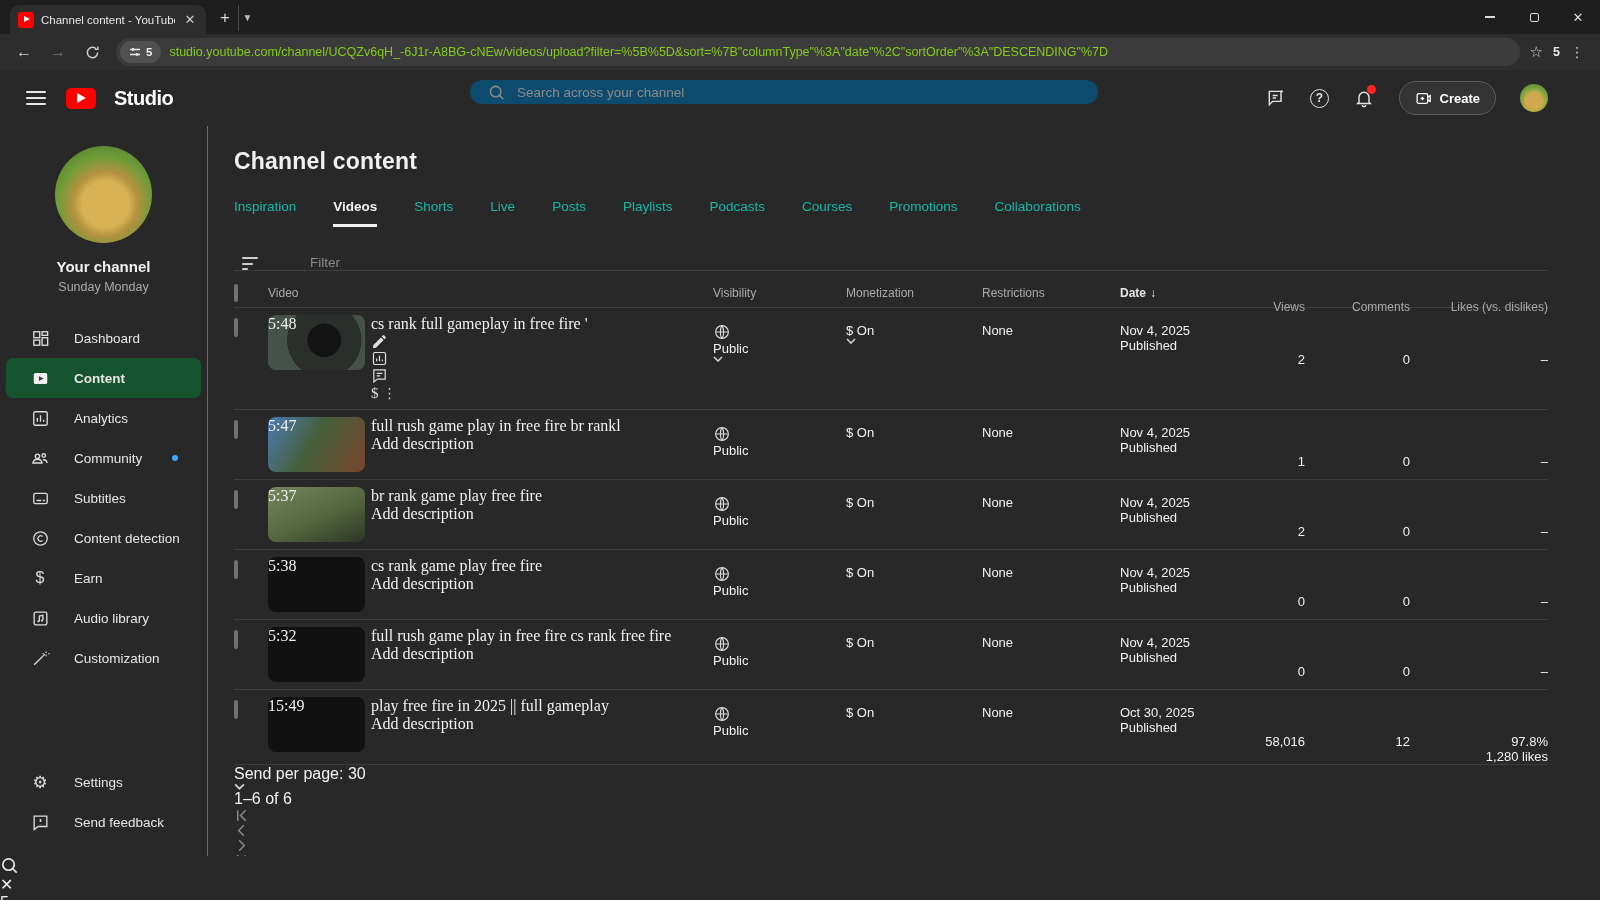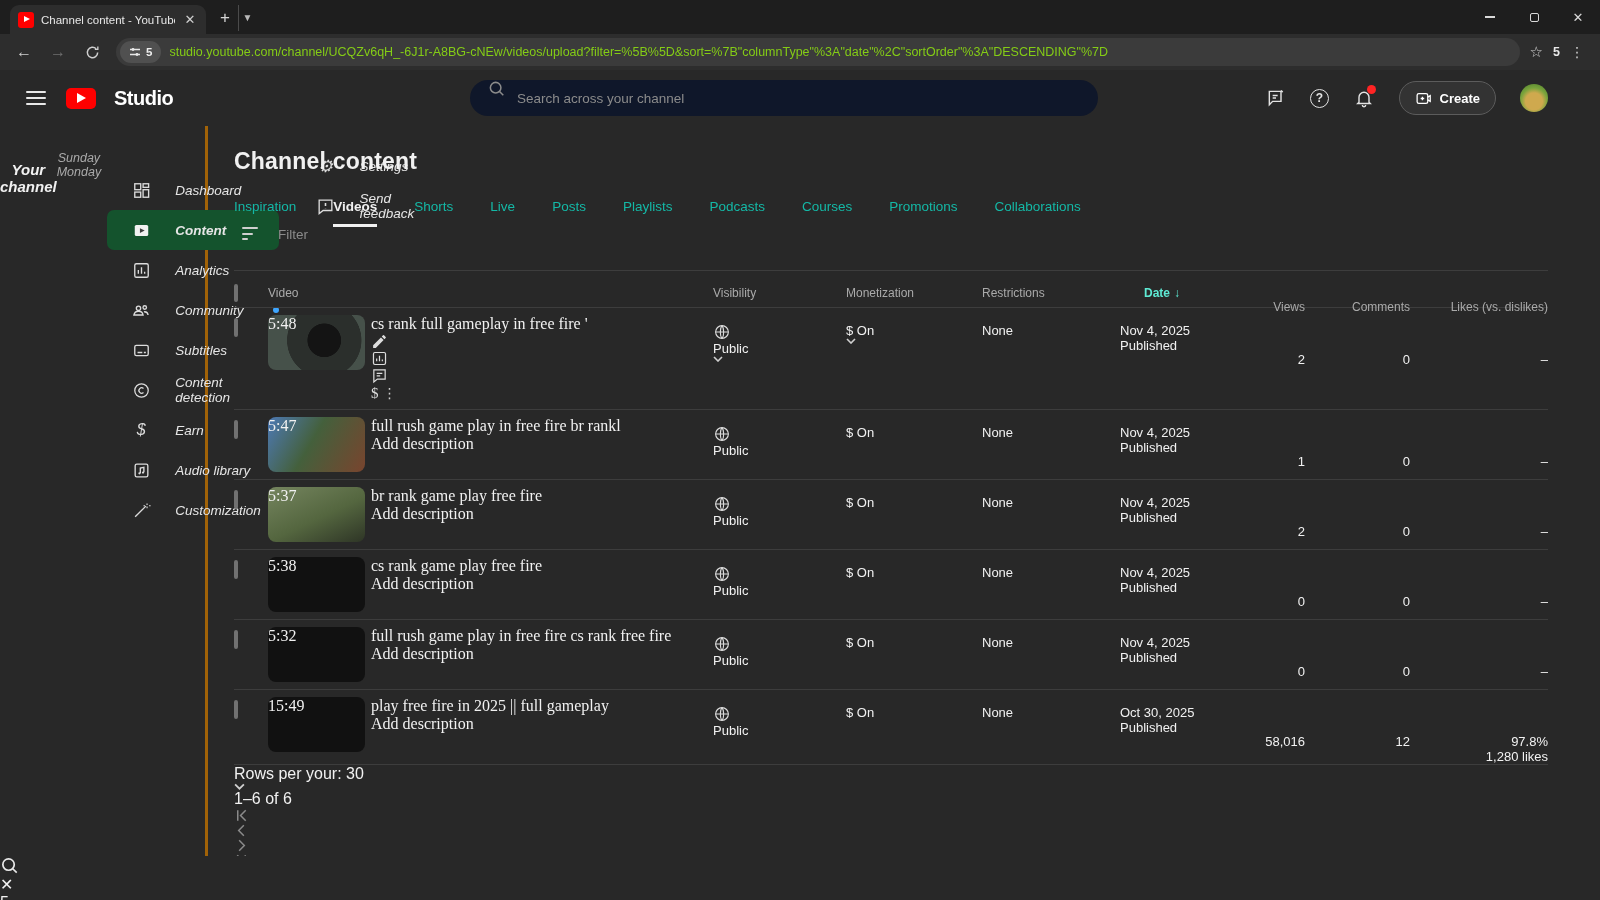--- a/index.html
+++ b/index.html
@@ -34,60 +34,60 @@
   .kebab { color:#cfcfcf; font-size:14px; letter-spacing:0; }
 
   
   .studio-header { height:56px; background:#282828; display:flex; align-items:center; position:relative; padding:0 52px 0 18px; }
   .burger { width:20px; height:14px; display:flex; flex-direction:column; justify-content:space-between; margin:0 20px 0 8px; }
   .burger span { height:2px; background:#e8e8e8; border-radius:1px; }
   .yt-logo { display:flex; align-items:center; gap:18px; }
   .yt-logo-box { width:30px; height:21px; background:#f00; border-radius:5px; position:relative; }
   .yt-logo-box::after { content:""; position:absolute; left:11px; top:5.5px; border-left:9px solid #fff; border-top:5px solid transparent; border-bottom:5px solid transparent; }
   .yt-logo-text { font-size:20px; font-weight:700; letter-spacing:-0.5px; color:#fff; }
-  .studio-search { position:absolute; left:470px; top:10px; width:628px; height:36px; background:#0f172a; border-radius:18px; display:flex; gap:12px; padding:0 18px; }
+  .studio-search { position:absolute; left:470px; top:10px; width:628px; height:24px; background:#0c4a6e; border-radius:18px; display:flex; align-items:center; gap:12px; padding:0 18px; }
   .studio-search input { background:transparent; border:none; outline:none; color:#e8e8e8; font-size:13.5px; flex:1; font-family:"Liberation Sans",sans-serif; }
   .studio-search input::placeholder { color:#8b8b8b; }
   .header-right { margin-left:auto; display:flex; align-items:center; gap:18px; }
   .hicon { width:26px; height:26px; display:flex; align-items:center; justify-content:center; color:#e3e3e3; position:relative; }
   .help-circle { width:19px; height:19px; border:1.7px solid #e3e3e3; border-radius:50%; font-size:12px; font-weight:700; display:flex; align-items:center; justify-content:center; }
   .bell-dot { position:absolute; top:0px; right:1px; width:9px; height:9px; background:#ff2424; border-radius:50%; }
   .create-btn { height:34px; border:1px solid #5c5c5c; background:#333; border-radius:18px; display:flex; align-items:center; gap:8px; padding:0 15px; color:#fff; font-size:13px; font-weight:700; margin-left:4px; }
   .avatar-sm { width:28px; height:28px; border-radius:50%; background:radial-gradient(circle at 50% 62%, #cfa94e 0 38%, #79a43c 60%, #47762a 100%); margin-left:6px; }
 
   
   .app-body { display:flex; height:730px; }
-  .sidebar { width:208px; flex-shrink:0; display:flex; flex-direction:row; padding-top:20px; border-right:3px solid #a16207;font-style:italic; }
+  .sidebar { width:208px; flex-shrink:0; display:flex; flex-direction:column; padding-top:20px; border-right:1px solid #a16207; }
   .ch-avatar { width:97px; height:97px; border-radius:50%; margin:0 auto; background:radial-gradient(circle at 52% 60%, #d8b255 0 30%, #b3913f 42%, #6f9c38 62%, #3f6d26 100%); }
   .ch-title { text-align:center; font-size:15px; font-weight:700; margin-top:15px; }
   .ch-name { text-align:center; font-size:12.5px; color:#aaa; margin-top:5px; }
   .side-menu { margin-top:24px; }
   .side-item { height:40px; display:flex; align-items:center; gap:24px; padding-left:24px; margin:0 6px; border-radius:7px; color:#e6e6e6; }
   .side-item .s-ic { width:20px; height:20px; display:flex; align-items:center; justify-content:center; color:#dcdcdc; flex-shrink:0; }
   .side-item .s-label { font-size:13.5px; font-weight:500; }
   .side-item.active { background:#14532d; }
   .side-item.active .s-label { font-weight:700; }
   .blue-dot { width:6px; height:6px; border-radius:50%; background:#3ea6ff; margin-left:6px; }
   .side-spacer { flex:1; }
   .side-footer { padding-bottom:14px; }
 
   .main { flex:1; padding:0 52px 0 26px; overflow:hidden; }
   .page-title { font-size:23px; font-weight:700; margin-top:22px; letter-spacing:0.2px; }
   .tabs { display:flex; gap:37px; margin-top:24px; }
   .tabbtn { font-size:13.5px; font-weight:500; color:#14b8a6; padding-bottom:13px; position:relative; }
   .tabbtn.active { color:#f1f1f1; font-weight:700; }
   .tabbtn.active::after { content:""; position:absolute; left:0; right:0; bottom:0; height:3px; background:#f1f1f1; }
-  .filter-row { height:44px; display:flex; align-items:flex-start; gap:20px; border-bottom:1px solid #3d3d3d; padding-left:8px; }
+  .filter-row { height:44px; display:flex; align-items:flex-end; gap:52px; border-bottom:1px solid #3d3d3d; padding-left:8px; }
   .filter-ic { display:flex; flex-direction:column; gap:3.5px; align-items:flex-start; }
   .filter-ic span { height:2px; background:#cfcfcf; border-radius:1px; }
   .filter-label { font-size:13.5px; color:#8b8b8b; }
 
   .tgrid { display:grid; grid-template-columns:34px minmax(0,1fr) 133px 136px 138px 95px 90px 105px 138px; }
   .thead { height:37px; align-items:center; border-bottom:1px solid #3d3d3d; color:#aaa; font-size:12px; }
-  .thead .hd-date { color:#5eead4; font-weight:700; display:flex; align-items:center; gap:4px;margin-left:24px; }
+  .thead .hd-date { color:#e5e5e5; font-weight:700; display:flex; align-items:center; gap:4px; }
   .num-col { text-align:right;margin-top:29px; }
   .cbx { width:18px; height:18px; border:2px solid #717171; border-radius:2px; }
   .thead .cbx { margin-top:0; }
 
   .trow { min-height:69px; border-bottom:1px solid #3d3d3d; align-items:start; }
   .cell { padding-top:15px; font-size:13px; }
   .cell-cbx { padding-top:12px; }
   .cell-video { display:flex; gap:6px; padding-top:7px; padding-bottom:7px;font-family:Liberation Serif, serif; }
   .thumb { position:relative; width:97px; height:55px; border-radius:8px; overflow:hidden; flex-shrink:0; background:#111; }
   .t1 { background:radial-gradient(circle at 58% 46%, #141414 0 26%, #2b2f2c 27% 58%, #46514a 59% 100%); }
@@ -591,21 +591,21 @@
       <div class="cell num-col">
         <div class="likes-pct">97.8%</div>
         <div class="likes-sub">1,280 likes</div>
         <div class="likes-bar">
             <div class="likes-bar-fill" style="width:97.8%"></div>
           </div>
       </div>
     </div>
 
     <div class="table-footer">
-      <span class="rpp-label">Rows per your:</span>
+      <span class="rpp-label">Send per page:</span>
       <span class="rpp-value">30</span>
       <span class="rpp-chev"><svg width="11" height="7" viewBox="0 0 10 6" fill="none" stroke="#cfcfcf" stroke-width="1.6">
             <path d="M1 1l4 4 4-4"></path>
           </svg></span>
       <span class="range">1–6 of 6</span>
       <span class="pg-btn"><svg width="15" height="15" viewBox="0 0 16 16" fill="none" stroke="#8a8a8a" stroke-width="1.6">
             <path d="M4 2.5v11M12.5 2.5L7 8l5.5 5.5"></path>
           </svg></span>
       <span class="pg-btn"><svg width="15" height="15" viewBox="0 0 16 16" fill="none" stroke="#8a8a8a" stroke-width="1.6">
             <path d="M10.5 2.5L5 8l5.5 5.5"></path>

